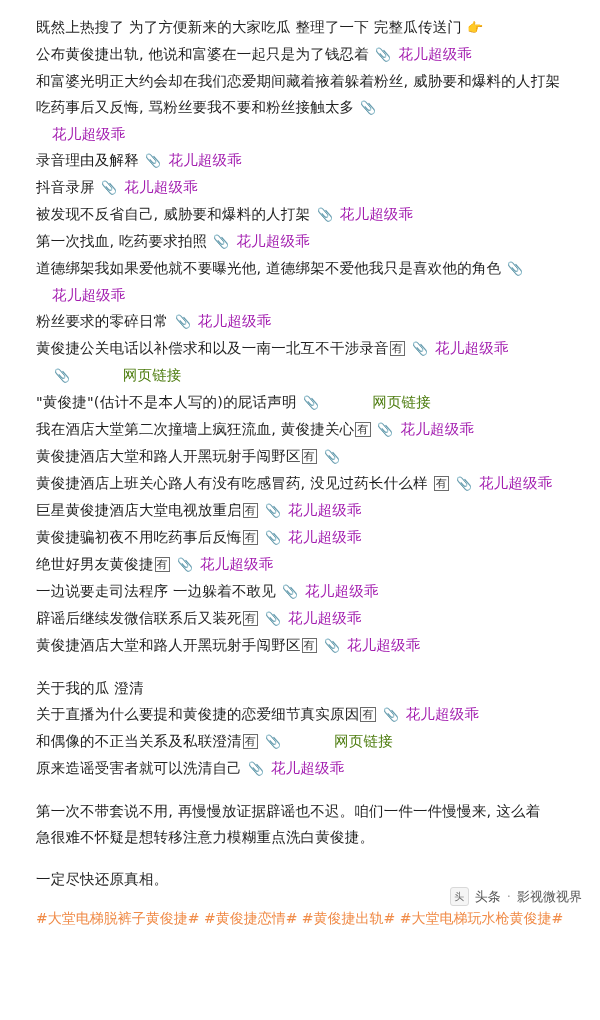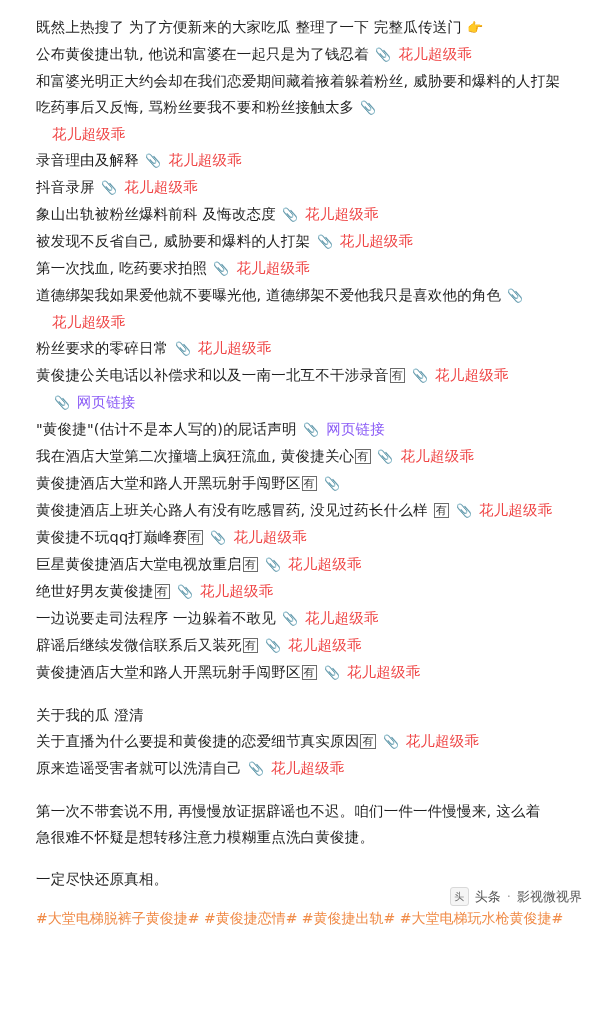--- a/index.html
+++ b/index.html
@@ -23,24 +23,25 @@
   }
   .line {
     font-size: 14.5px;
     line-height: 26px;
     color: #1f1f1f;
     white-space: nowrap;
     letter-spacing: 0.2px;
   }
   .gap-md { height: 16px; }
   .tag {
-    color: #ef4444;
+    color: #a21caf;
   }
   .link {
-    color: #8b5cf6;
+    color: #4d7c0f;
+    margin-left: 46px;
   }
   .clip {
     color: #f0a35a;
     font-size: 13px;
     padding: 0 2px;
   }
   .hand {
     color: #e8a87c;
     font-size: 13px;
     padding: 0 1px;
@@ -96,41 +97,41 @@
 <div class="page">
 
   <div id="lines-container">
       <div class="line"><span>既然上热搜了 为了方便新来的大家吃瓜 整理了一下 完整瓜传送门 </span><span class="hand"> 👉</span></div>
       <div class="line"><span>公布黄俊捷出轨, 他说和富婆在一起只是为了钱忍着 </span><span class="clip"> 📎 </span><span class="tag">花儿超级乖</span></div>
       <div class="line"><span>和富婆光明正大约会却在我们恋爱期间藏着掖着躲着粉丝, 威胁要和爆料的人打架</span></div>
       <div class="line"><span>吃药事后又反悔, 骂粉丝要我不要和粉丝接触太多</span><span class="clip"> 📎 </span></div>
       <div class="line indent"><span class="tag">花儿超级乖</span></div>
       <div class="line"><span>录音理由及解释 </span><span class="clip"> 📎 </span><span class="tag">花儿超级乖</span></div>
       <div class="line"><span>抖音录屏 </span><span class="clip"> 📎 </span><span class="tag">花儿超级乖</span></div>
-      <div class="line"><span>象山出轨被粉丝爆料前科 及悔改态度</span><span class="clip"> 📎 </span><span class="tag">花儿超级乖</span></div>
       <div class="line"><span>被发现不反省自己, 威胁要和爆料的人打架 </span><span class="clip"> 📎 </span><span class="tag">花儿超级乖</span></div>
       <div class="line"><span>第一次找血, 吃药要求拍照</span><span class="clip"> 📎 </span><span class="tag">花儿超级乖</span></div>
       <div class="line"><span>道德绑架我如果爱他就不要曝光他, 道德绑架不爱他我只是喜欢他的角色</span><span class="clip"> 📎 </span></div>
       <div class="line indent"><span class="tag">花儿超级乖</span></div>
       <div class="line"><span>粉丝要求的零碎日常 </span><span class="clip"> 📎 </span><span class="tag">花儿超级乖</span></div>
       <div class="line"><span>黄俊捷公关电话以补偿求和以及一南一北互不干涉录音</span><span class="boxed">有</span><span class="clip"> 📎 </span><span class="tag">花儿超级乖</span></div>
       <div class="line indent"><span class="clip"> 📎 </span><span class="link">网页链接</span></div>
       <div class="line"><span>"黄俊捷"(估计不是本人写的)的屁话声明 </span><span class="clip"> 📎 </span><span class="link">网页链接</span></div>
       <div class="line"><span>我在酒店大堂第二次撞墙上疯狂流血, 黄俊捷关心</span><span class="boxed">有</span><span class="clip"> 📎 </span><span class="tag">花儿超级乖</span></div>
       <div class="line"><span>黄俊捷酒店大堂和路人开黑玩射手闯野区</span><span class="boxed">有</span><span class="clip"> 📎 </span></div>
       <div class="line"><span>黄俊捷酒店上班关心路人有没有吃感冒药, 没见过药长什么样 </span><span class="boxed">有</span><span class="clip"> 📎 </span><span class="tag">花儿超级乖</span></div>
-      <div class="line"><span>黄俊捷不玩qq打巅峰赛</span><span class="boxed">有</span><span class="clip"> 📎 </span><span class="tag">花儿超级乖</span></div>
       <div class="line"><span>巨星黄俊捷酒店大堂电视放重启</span><span class="boxed">有</span><span class="clip"> 📎 </span><span class="tag">花儿超级乖</span></div>
+      <div class="line"><span>黄俊捷骗初夜不用吃药事后反悔</span><span class="boxed">有</span><span class="clip"> 📎 </span><span class="tag">花儿超级乖</span></div>
       <div class="line"><span>绝世好男友黄俊捷</span><span class="boxed">有</span><span class="clip"> 📎 </span><span class="tag">花儿超级乖</span></div>
       <div class="line"><span>一边说要走司法程序 一边躲着不敢见</span><span class="clip"> 📎 </span><span class="tag">花儿超级乖</span></div>
       <div class="line"><span>辟谣后继续发微信联系后又装死</span><span class="boxed">有</span><span class="clip"> 📎 </span><span class="tag">花儿超级乖</span></div>
       <div class="line"><span>黄俊捷酒店大堂和路人开黑玩射手闯野区</span><span class="boxed">有</span><span class="clip"> 📎 </span><span class="tag">花儿超级乖</span></div>
       <div class="gap-md"></div>
       <div class="line"><span>关于我的瓜 澄清</span></div>
       <div class="line"><span>关于直播为什么要提和黄俊捷的恋爱细节真实原因</span><span class="boxed">有</span><span class="clip"> 📎 </span><span class="tag">花儿超级乖</span></div>
+      <div class="line"><span>和偶像的不正当关系及私联澄清</span><span class="boxed">有</span><span class="clip"> 📎 </span><span class="link">网页链接</span></div>
       <div class="line"><span>原来造谣受害者就可以洗清自己</span><span class="clip"> 📎 </span><span class="tag">花儿超级乖</span></div>
       <div class="gap-md"></div>
       <div class="line"><span>第一次不带套说不用, 再慢慢放证据辟谣也不迟。咱们一件一件慢慢来, 这么着</span></div>
       <div class="line"><span>急很难不怀疑是想转移注意力模糊重点洗白黄俊捷。</span></div>
       <div class="gap-md"></div>
       <div class="line"><span>一定尽快还原真相。</span></div>
     </div>
 
   <div style="height:14px"></div>
 

